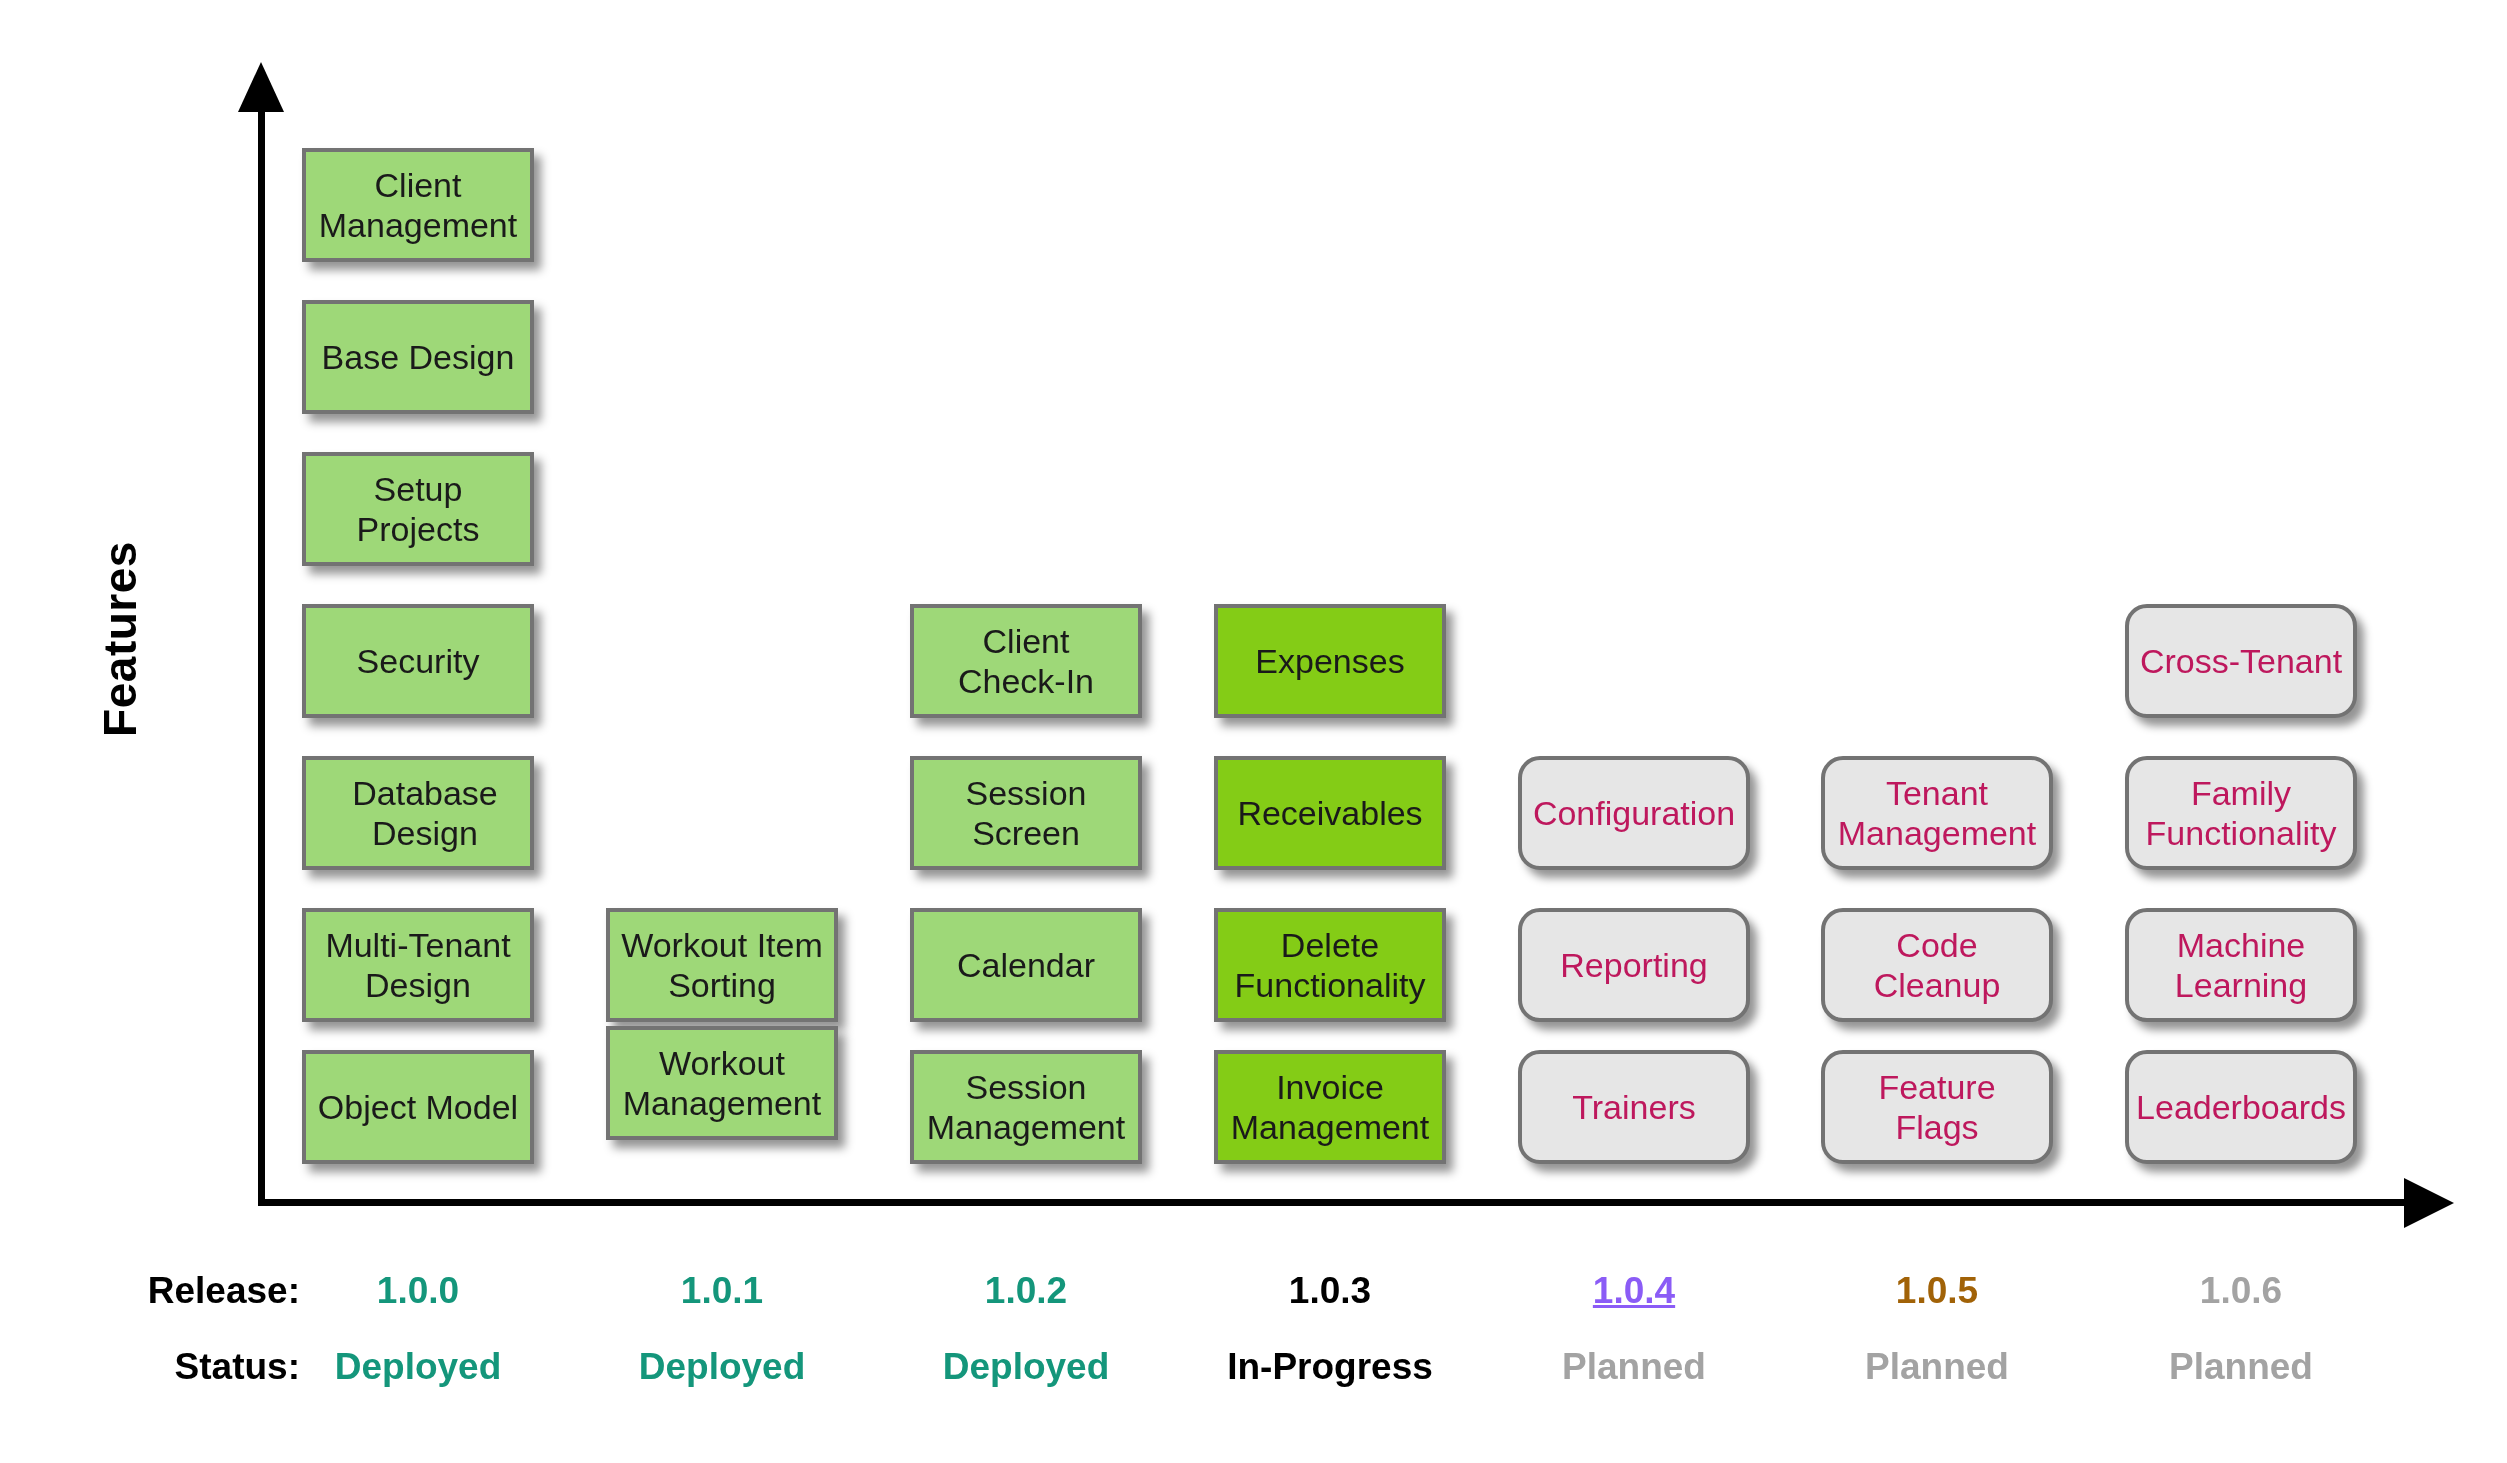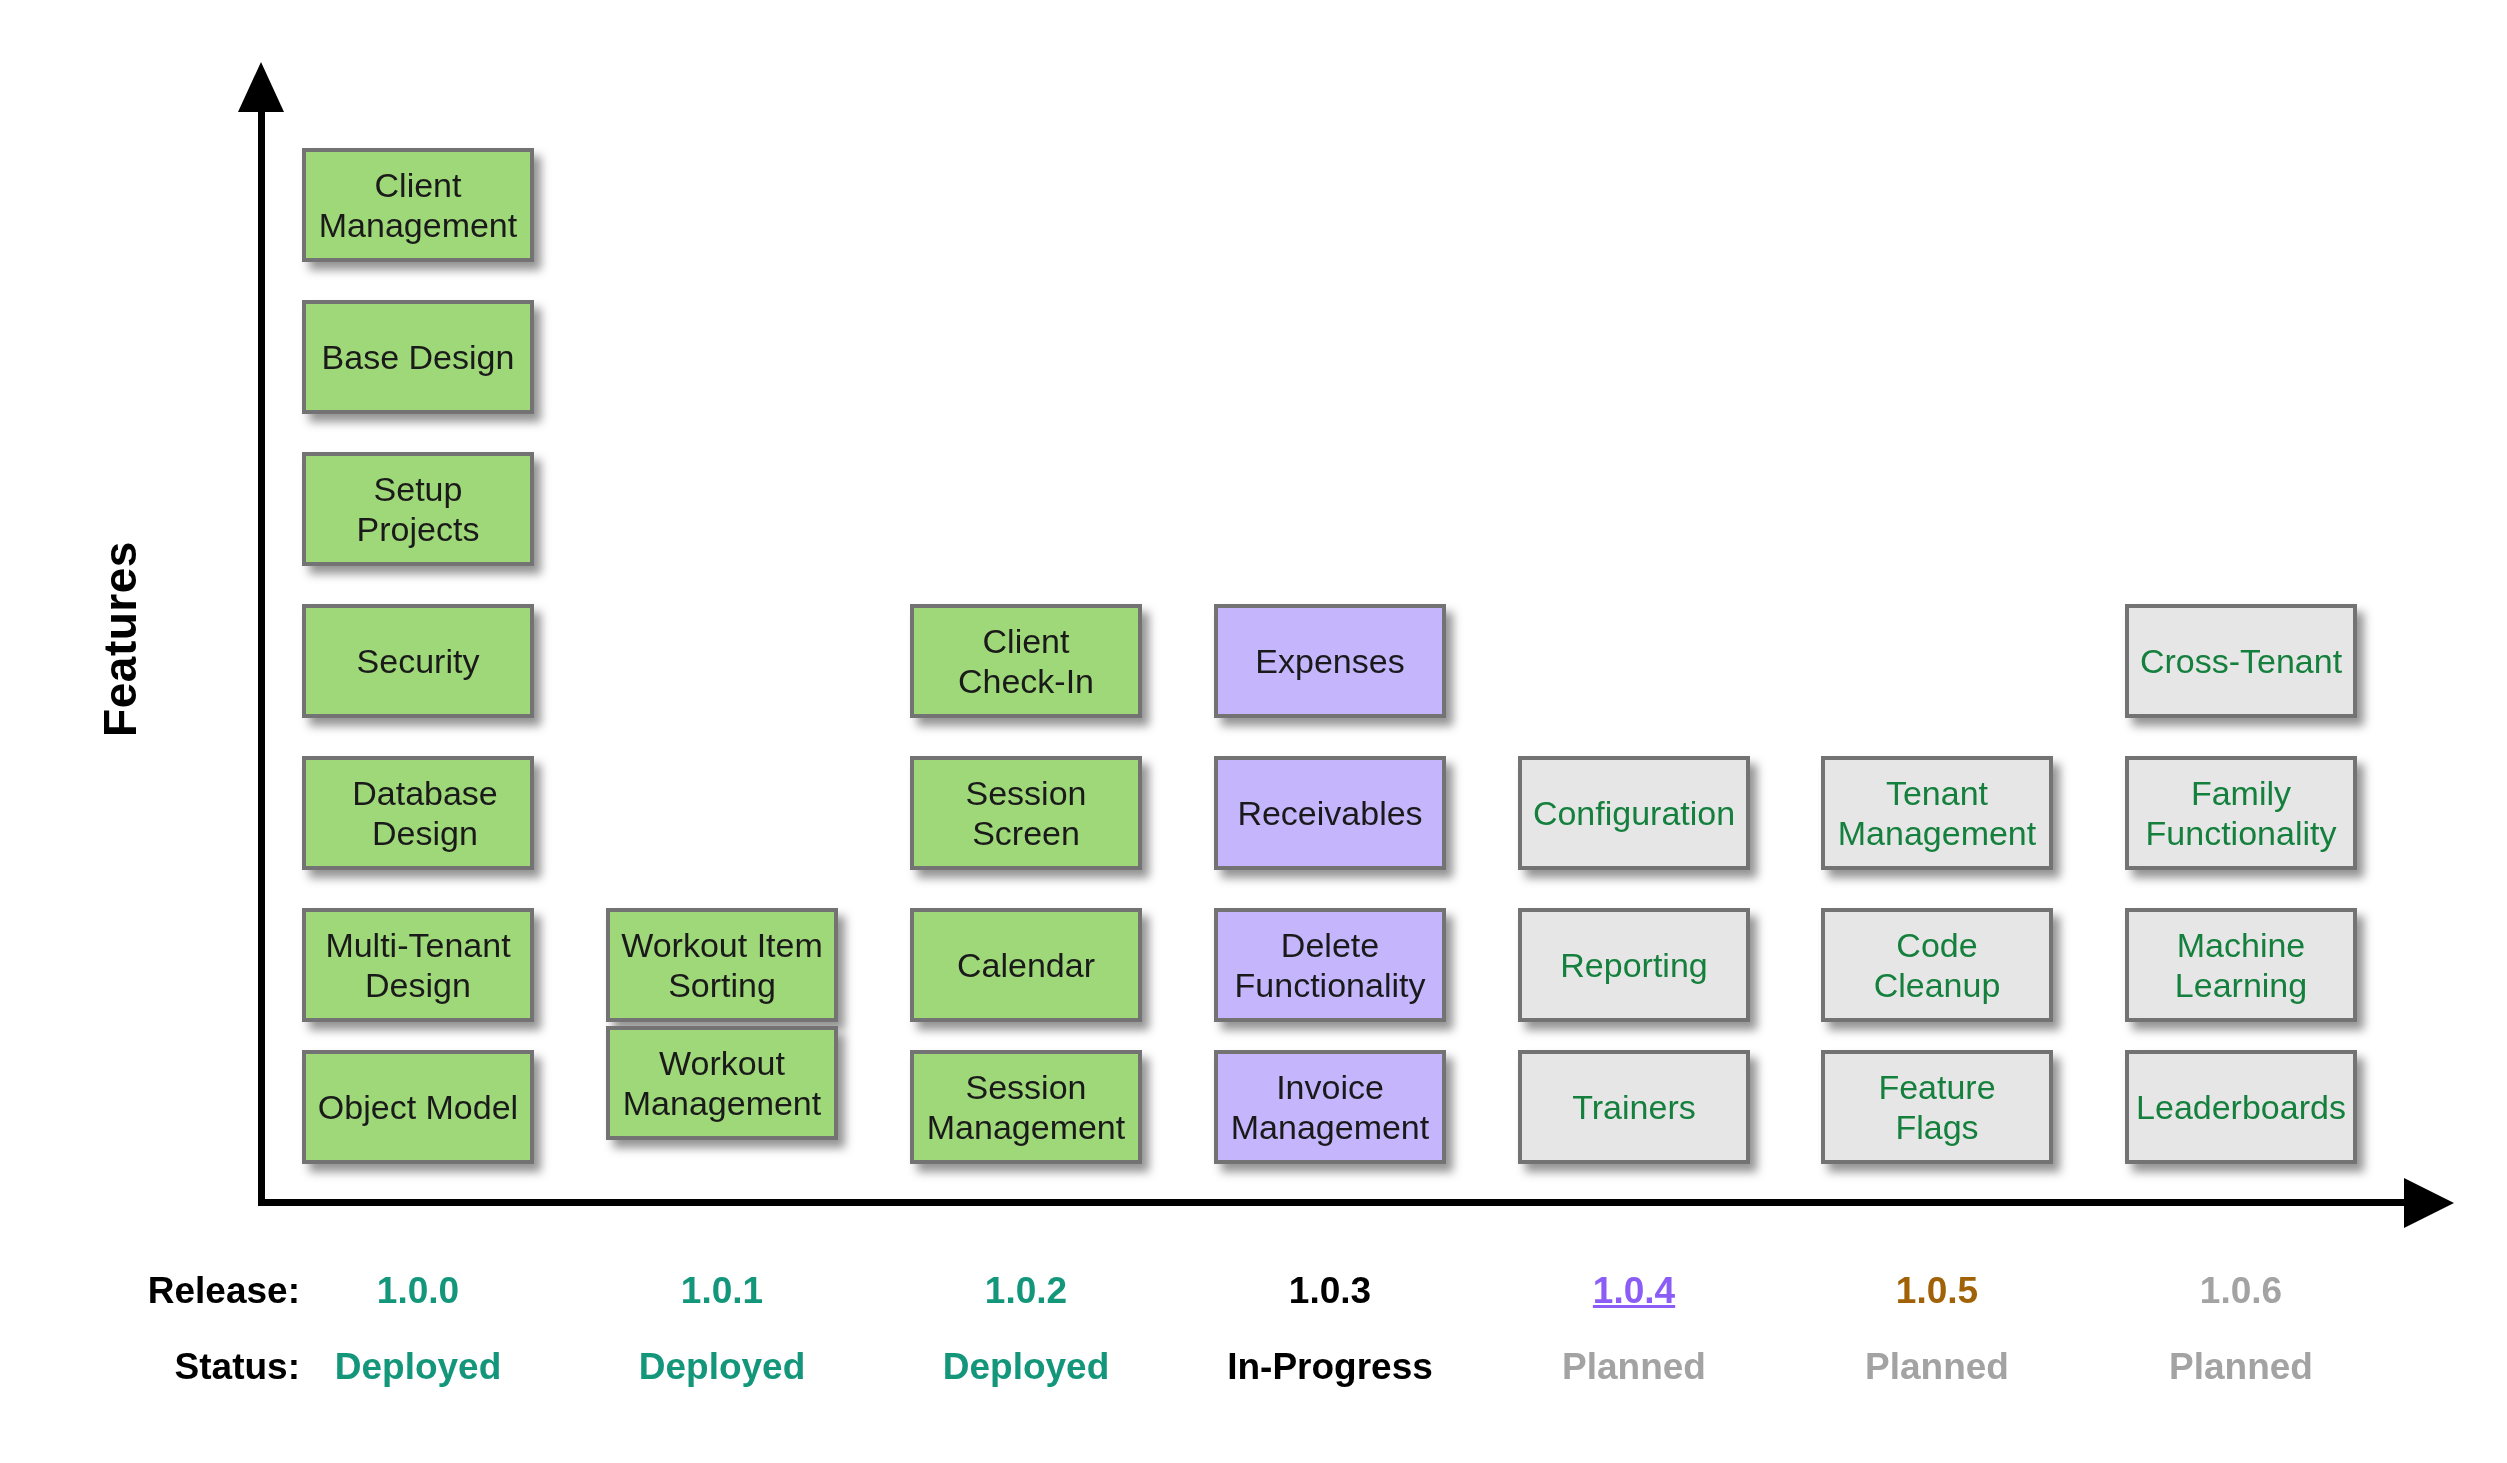--- a/index.html
+++ b/index.html
@@ -82,24 +82,25 @@
     justify-content: center;
     text-align: center;
     line-height: 1.18;
     font-size: 34px;
     color: #1a1a1a;
     box-shadow: 7px 8px 9px rgba(0,0,0,0.42);
     padding: 2px 6px;
     white-space: pre-line;
   }
   .card.deployed { background: #9ED878; }
-  .card.inprogress { background: #c4b5fd; }
+  .card.inprogress { background: #84cc16; }
   .card.planned {
     background: #E6E6E6;
-    color: #15803d;
+    color: #be185d;
+    border-radius: 22px;
   }
 
   
   .row-label {
     position: absolute;
     font-size: 37px;
     font-weight: bold;
     color: #000000;
     text-align: right;
     white-space: nowrap;

